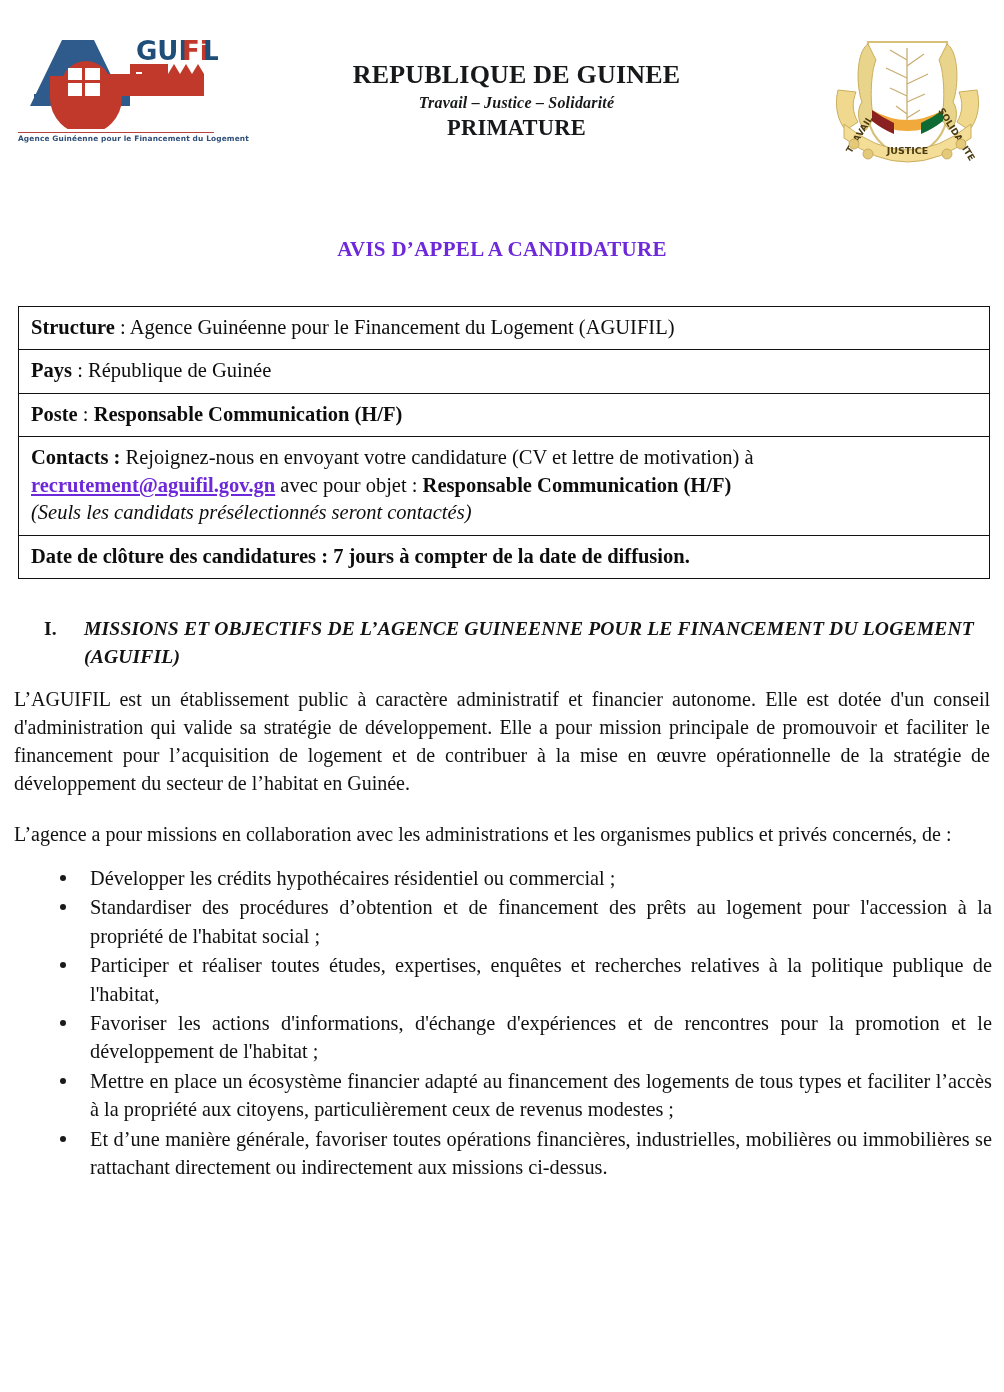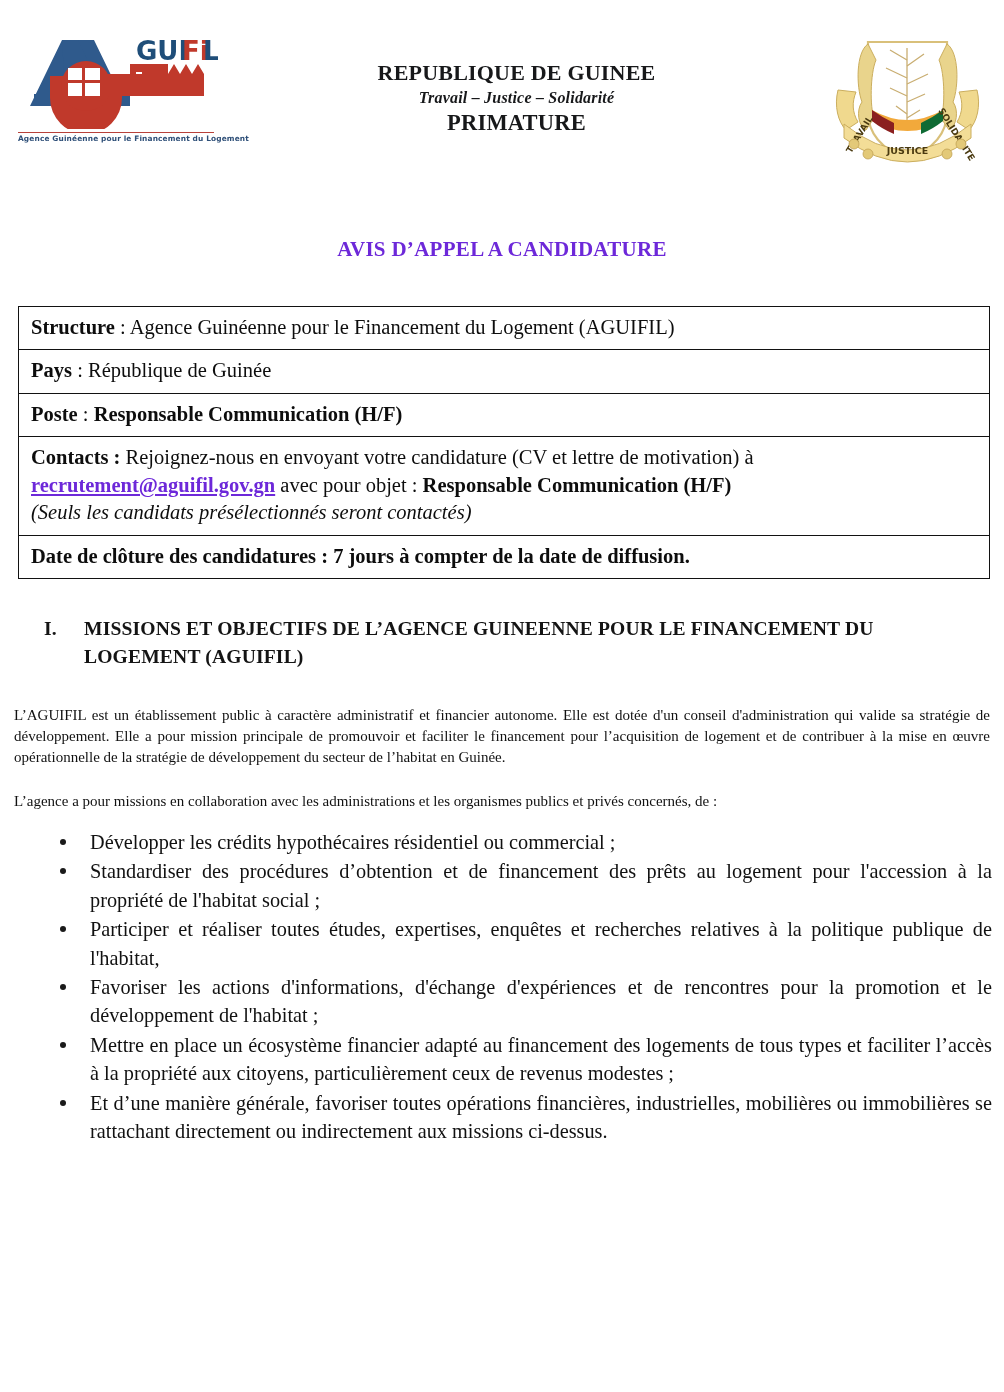--- a/index.html
+++ b/index.html
@@ -65,21 +65,21 @@
     text-align: center;
     padding-top: 36px;
     padding-right: 30px;
   }
   .center-title .line {
     font-weight: bold;
     color: #17181a;
     line-height: 1.32;
     letter-spacing: 0.2px;
   }
-  .center-title .l1 { font-size: 22px; }
+  .center-title .l1 { font-size: 26px; }
   .center-title .l2 { font-size: 16px; font-style: italic; }
   .center-title .l3 { font-size: 22.5px; }
 
   
   .emblem-block {
     flex: 0 0 160px;
     width: 160px;
     padding-top: 4px;
   }
 
@@ -127,26 +127,27 @@
     letter-spacing: 0.15px;
     line-height: 1.42;
     color: #141414;
   }
   .section-heading .num {
     flex: 0 0 40px;
     width: 40px;
   }
   .section-heading .txt {
     flex: 1 1 auto;
+    font-style: italic;
   }
 
   
   .body-para {
-    margin: 34px 14px 0 14px;
-    font-size: 15px;
+    margin: 14px 14px 0 14px;
+    font-size: 20px;
     line-height: 1.40;
     text-align: justify;
     text-justify: inter-word;
     color: #111;
   }
   .body-para.tight { margin-top: 23px; }
 
   
   .bullets {
     margin: 16px 12px 0 14px;

